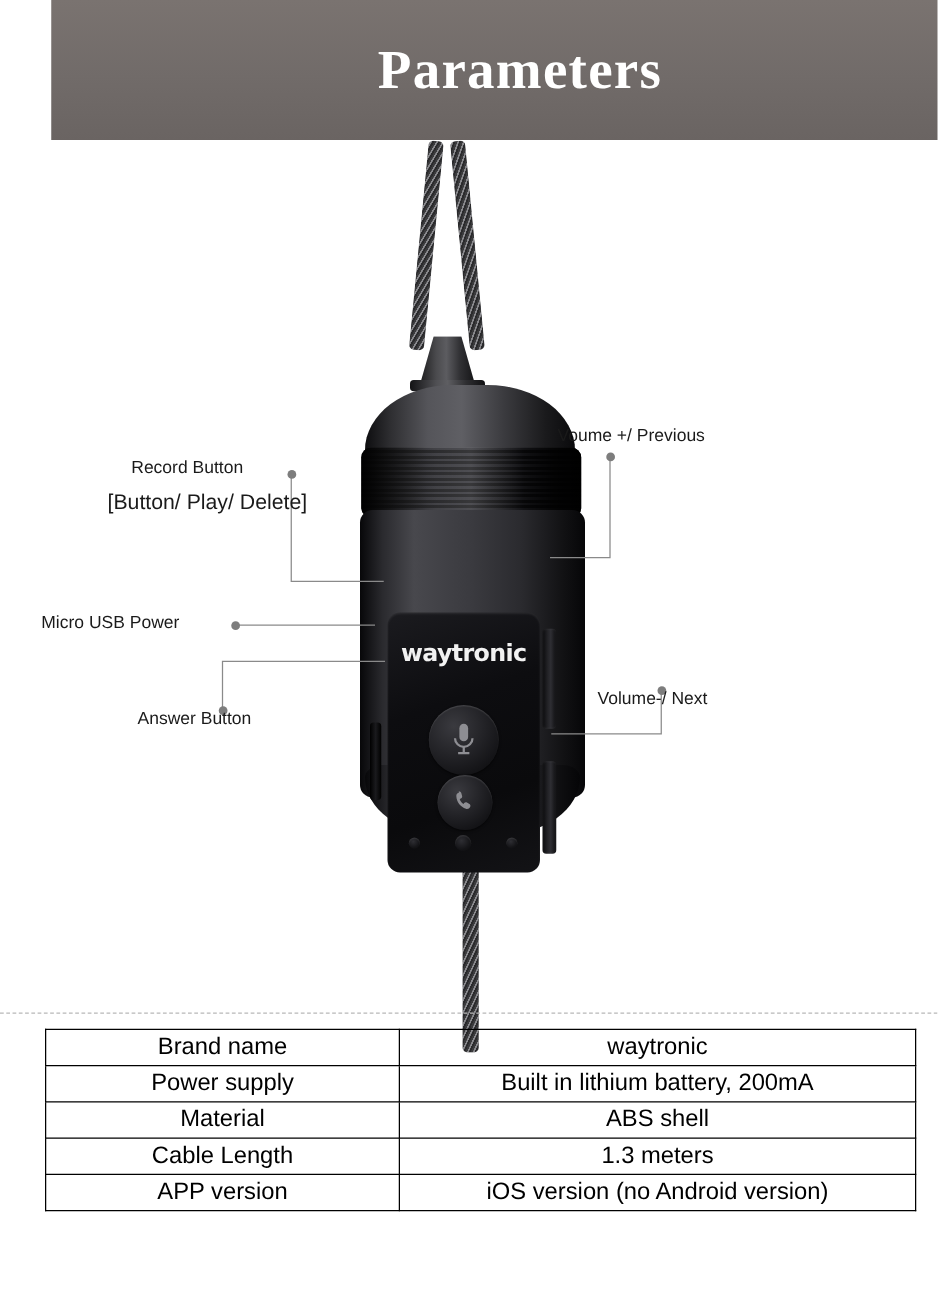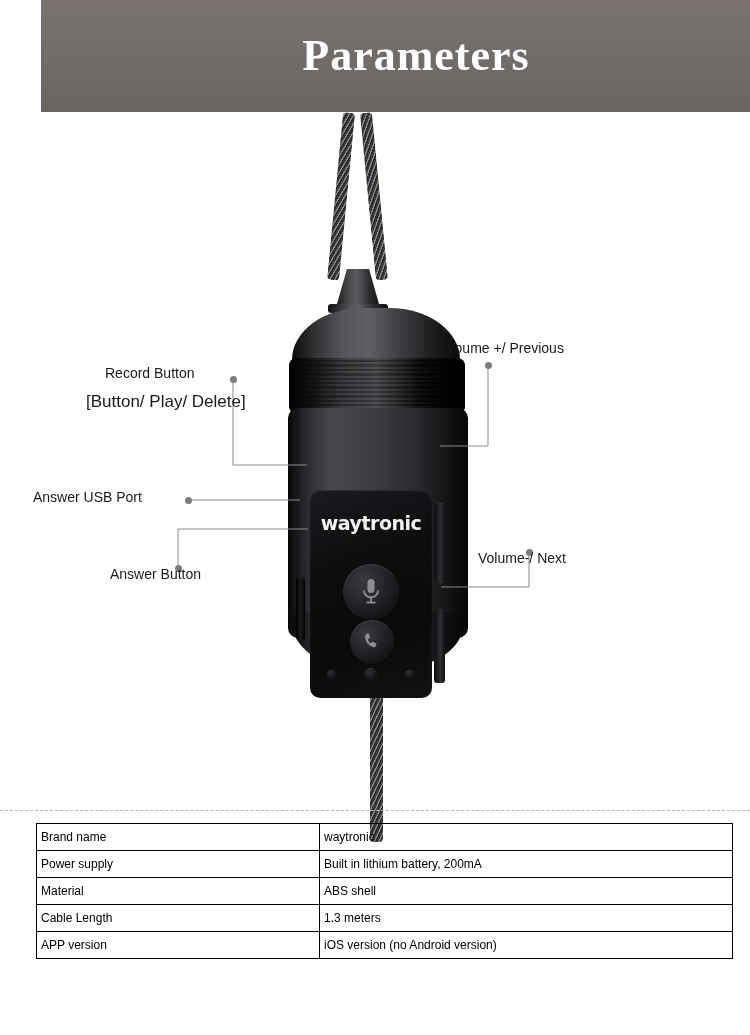--- a/index.html
+++ b/index.html
@@ -237,22 +237,22 @@
   
   .spec-table {
     position: absolute;
     left: 36px; top: 823px;
     width: 678px;
     border-collapse: collapse;
     table-layout: fixed;
   }
   .spec-table td {
     border: 1.3px solid #000000;
-    text-align: left;
-    font-size: 12px;
+    text-align: center;
+    font-size: 19px;
     color: #000000;
     padding: 3px 4px;
     height: 20px;
     font-family: "Liberation Sans", sans-serif;
   }
   .spec-table td.col-key   { width: 274px; }
   .spec-table td.col-value { width: 404px; }
 </style>
 </head>
 <body>
@@ -318,21 +318,21 @@
   <div class="dot" style="left:230px; top:264px;"></div>
   <div class="dot" style="left:185px; top:385px;"></div>
   <div class="dot" style="left:175px; top:453px;"></div>
   <div class="dot" style="left:485px; top:250px;"></div>
   <div class="dot" style="left:526px; top:437px;"></div>
 </div>
 
 <div class="callout-label" style="left:105px; top:365px;">Record Button</div>
 <div class="callout-sub" style="left:86px; top:392px;">[Button/ Play/ Delete]</div>
 
-<div class="callout-label" style="left:33px; top:489px;">Answer USB Port</div>
+<div class="callout-label" style="left:33px; top:489px;">Micro USB Power</div>
 
 <div class="callout-label" style="left:110px; top:566px;">Answer Button</div>
 
 <div class="callout-label" style="left:446px; top:340px;">Voume +/ Previous</div>
 
 <div class="callout-label" style="left:478px; top:550px;">Volume-/ Next</div>
 
 <div class="separator"></div>
 
 <table class="spec-table">

